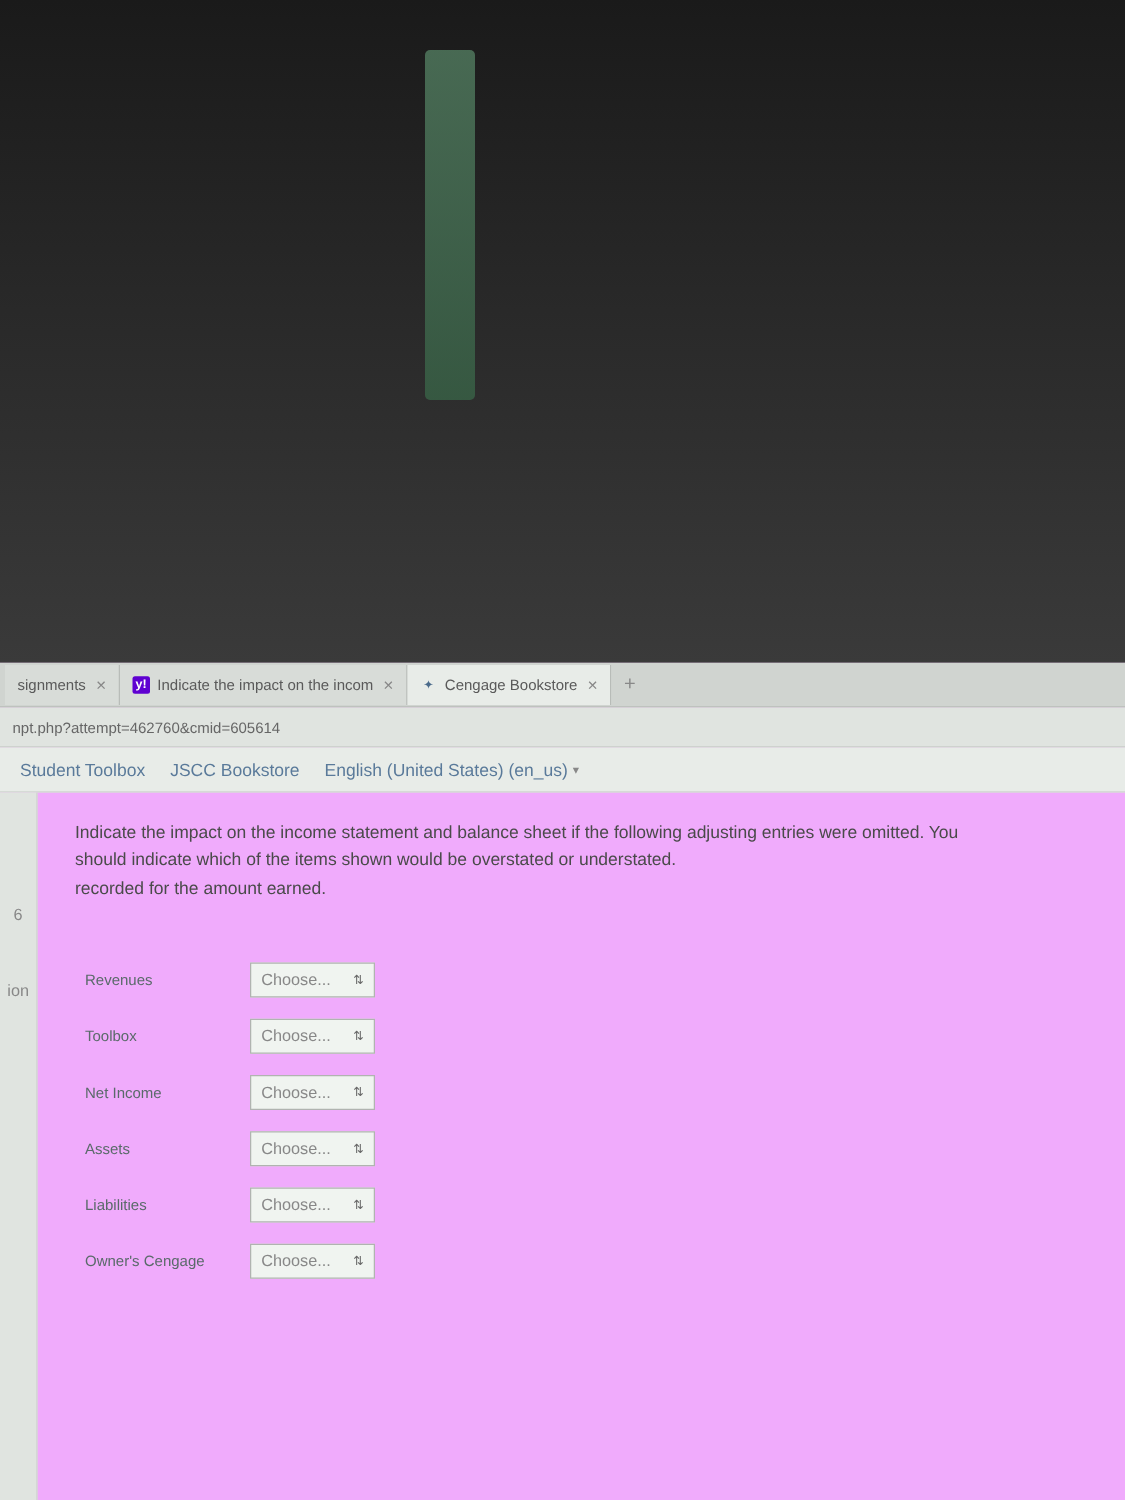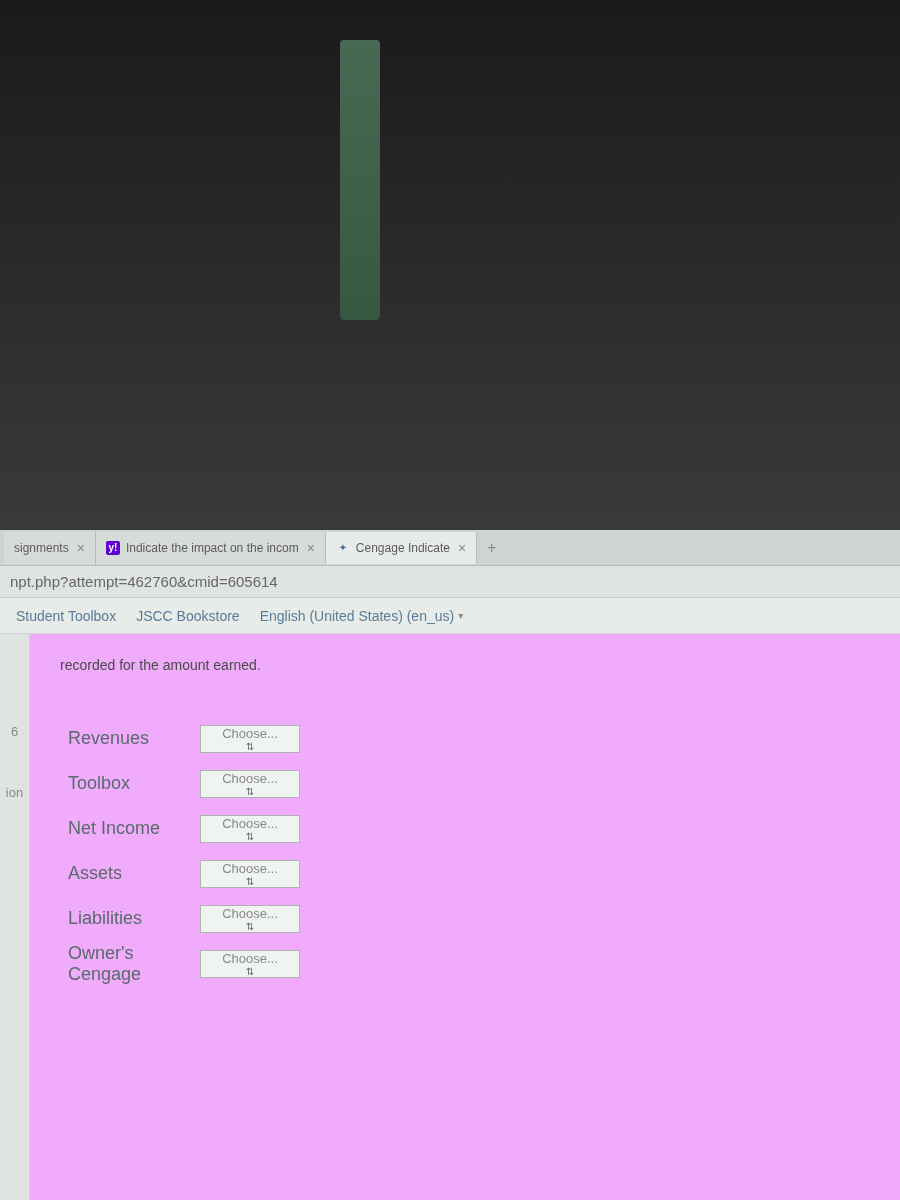--- a/index.html
+++ b/index.html
@@ -87,21 +87,21 @@
       font-size: 16px;
       color: #888;
       cursor: pointer;
     }
     .url-bar {
       height: 32px;
       background: #e0e4e0;
       display: flex;
       align-items: center;
       padding: 0 10px;
-      font-size: 15px;
+      font-size: 12px;
       color: #666;
       border-bottom: 1px solid #c8ccc8;
     }
     .nav-bar {
       height: 36px;
       background: #e8ece8;
       display: flex;
       align-items: center;
       padding: 0 16px;
       font-size: 14px;
@@ -157,37 +157,36 @@
     .answer-table {
       margin-top: 20px;
     }
     .answer-row {
       display: flex;
       align-items: center;
       height: 45px;
     }
     .answer-label {
       width: 140px;
-      font-size: 18px;
+      font-size: 12px;
       color: #5a6a6a;
       padding-left: 8px;
     }
     .answer-select {
       width: 100px;
       height: 28px;
       border: 1px solid #b0b4b0;
       background: #f0f4f0;
       font-size: 13px;
       color: #888;
       padding: 0 8px;
       cursor: pointer;
       display: flex;
       align-items: center;
       justify-content: space-between;
-      flex-direction: column;
     }
     .select-arrow {
       font-size: 10px;
       color: #666;
     }
   </style>
 </head>
 <body>
 
 <div class="dark-area">
@@ -200,21 +199,21 @@
       <span>signments</span>
       <span class="tab-close">×</span>
     </div>
     <div class="tab">
       <span class="tab-icon yahoo">y!</span>
       <span>Indicate the impact on the incom</span>
       <span class="tab-close">×</span>
     </div>
     <div class="tab active">
       <span class="tab-icon cengage">✦</span>
-      <span>Cengage Indicate</span>
+      <span>Cengage Bookstore</span>
       <span class="tab-close">×</span>
     </div>
     <span class="tab-add">+</span>
   </div>
 
   <div class="url-bar">
     <span>npt.php?attempt=462760&amp;cmid=605614</span>
   </div>
 
   <div class="nav-bar">
@@ -224,20 +223,22 @@
   </div>
 
   <div class="content-wrapper">
     <div class="left-sidebar">
       <div class="sidebar-num">6</div>
       <div class="sidebar-text">ion</div>
     </div>
 
     <div class="main-content">
       <div class="question-text">
+        <div>Indicate the impact on the income statement and balance sheet if the following adjusting entries were omitted. You</div>
+        <div>should indicate which of the items shown would be overstated or understated.</div>
         <div>recorded for the amount earned.</div>
       </div>
 
       <div class="answer-table">
         <div class="answer-row">
           <div class="answer-label">Revenues</div>
           <div class="answer-select">
             <span>Choose...</span>
             <span class="select-arrow">⇅</span>
           </div>

